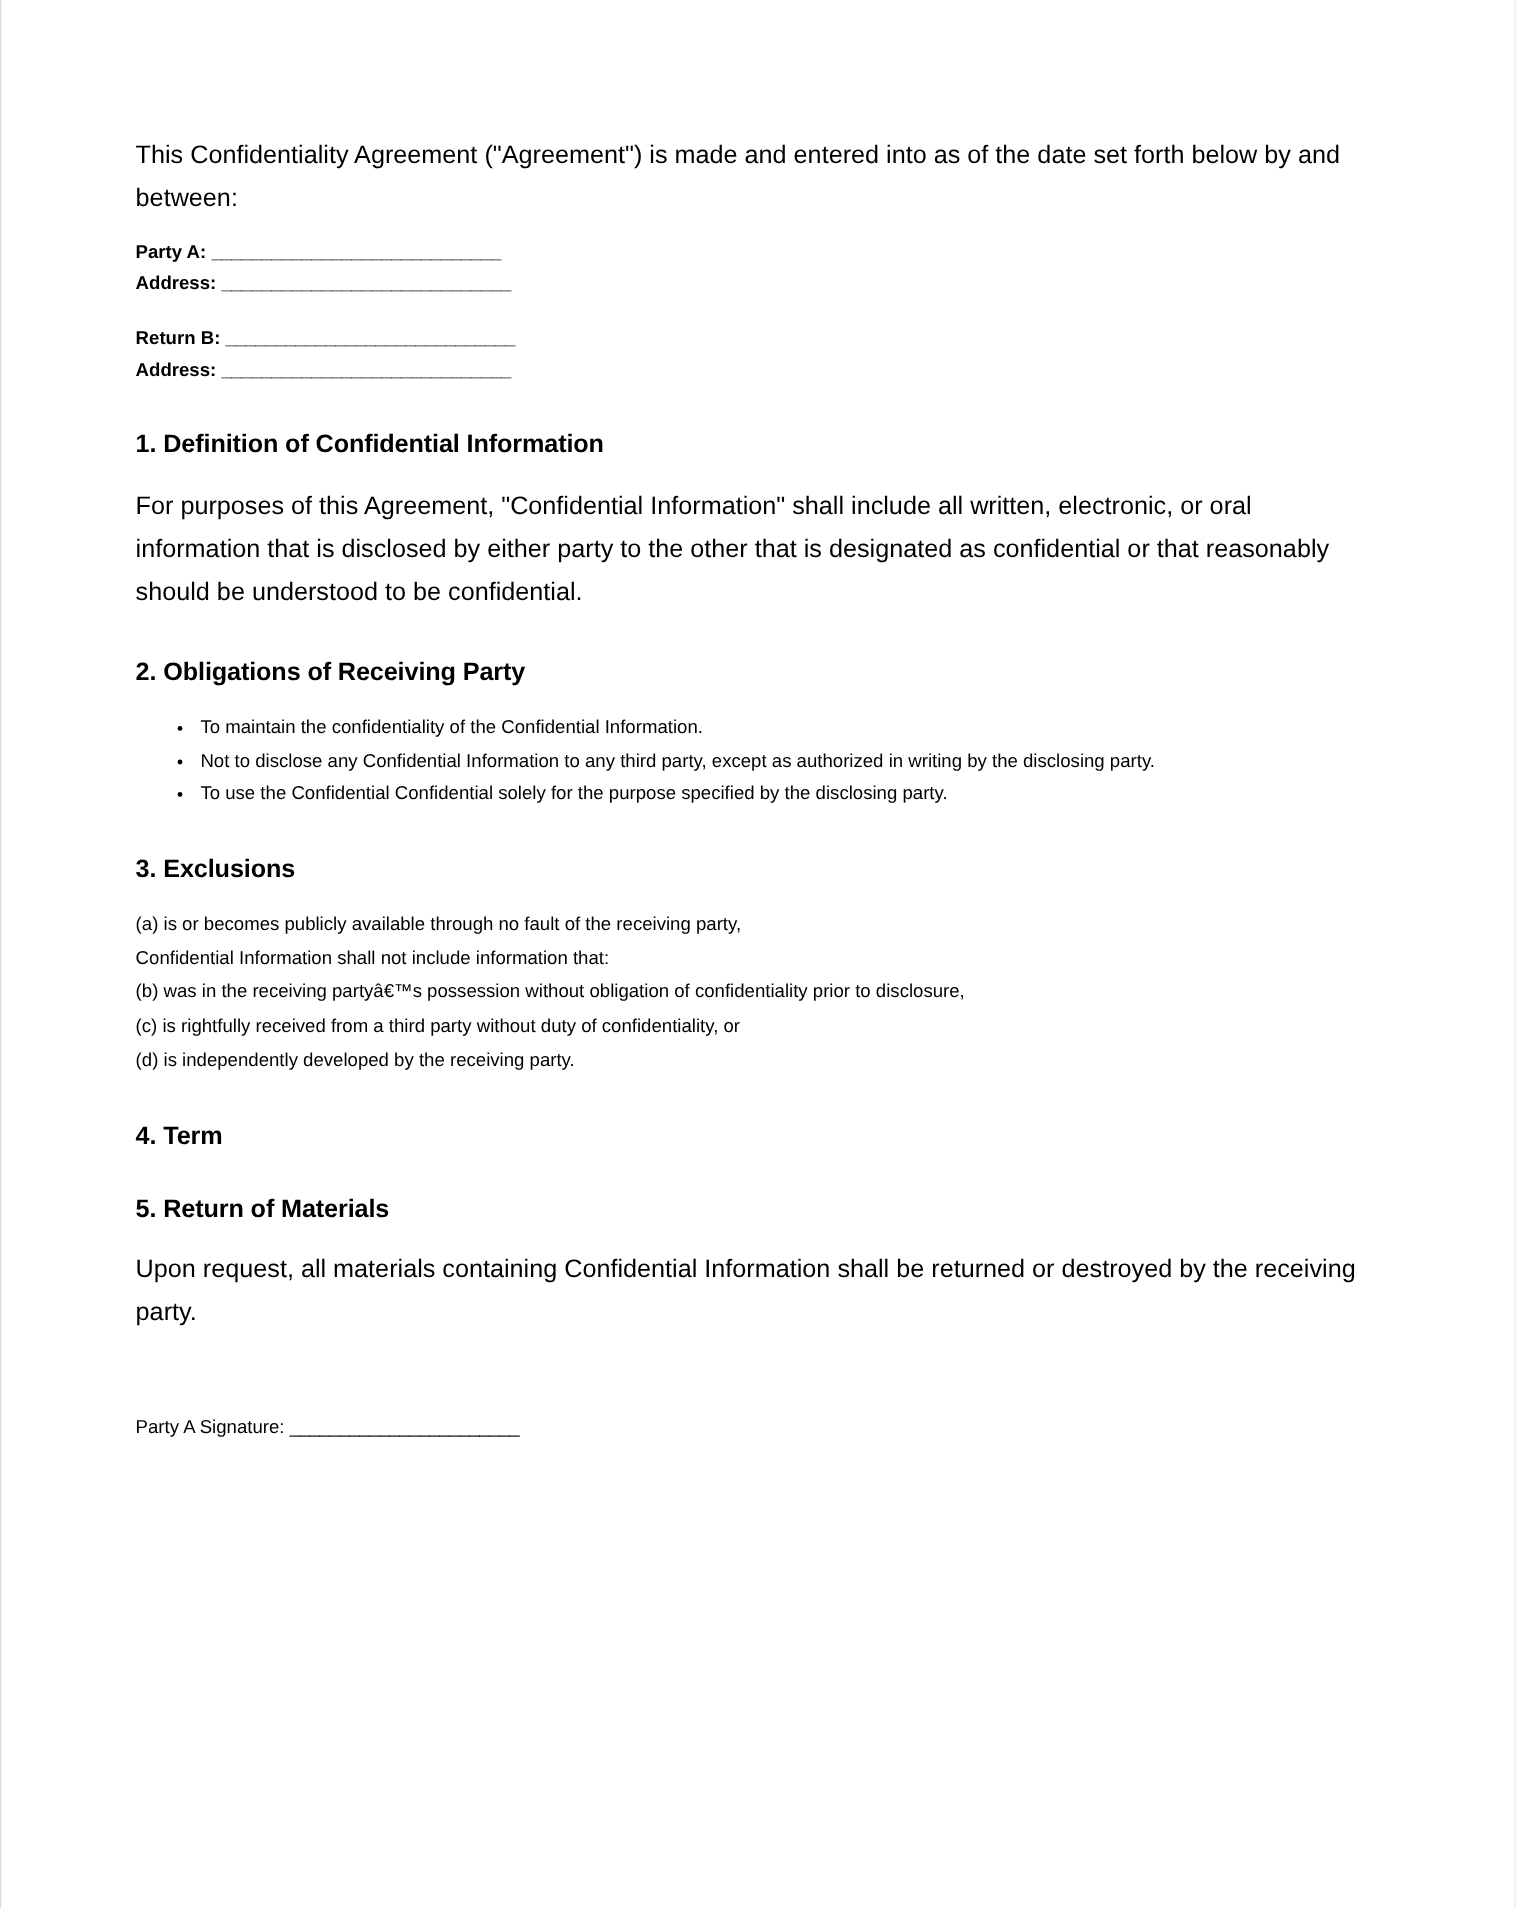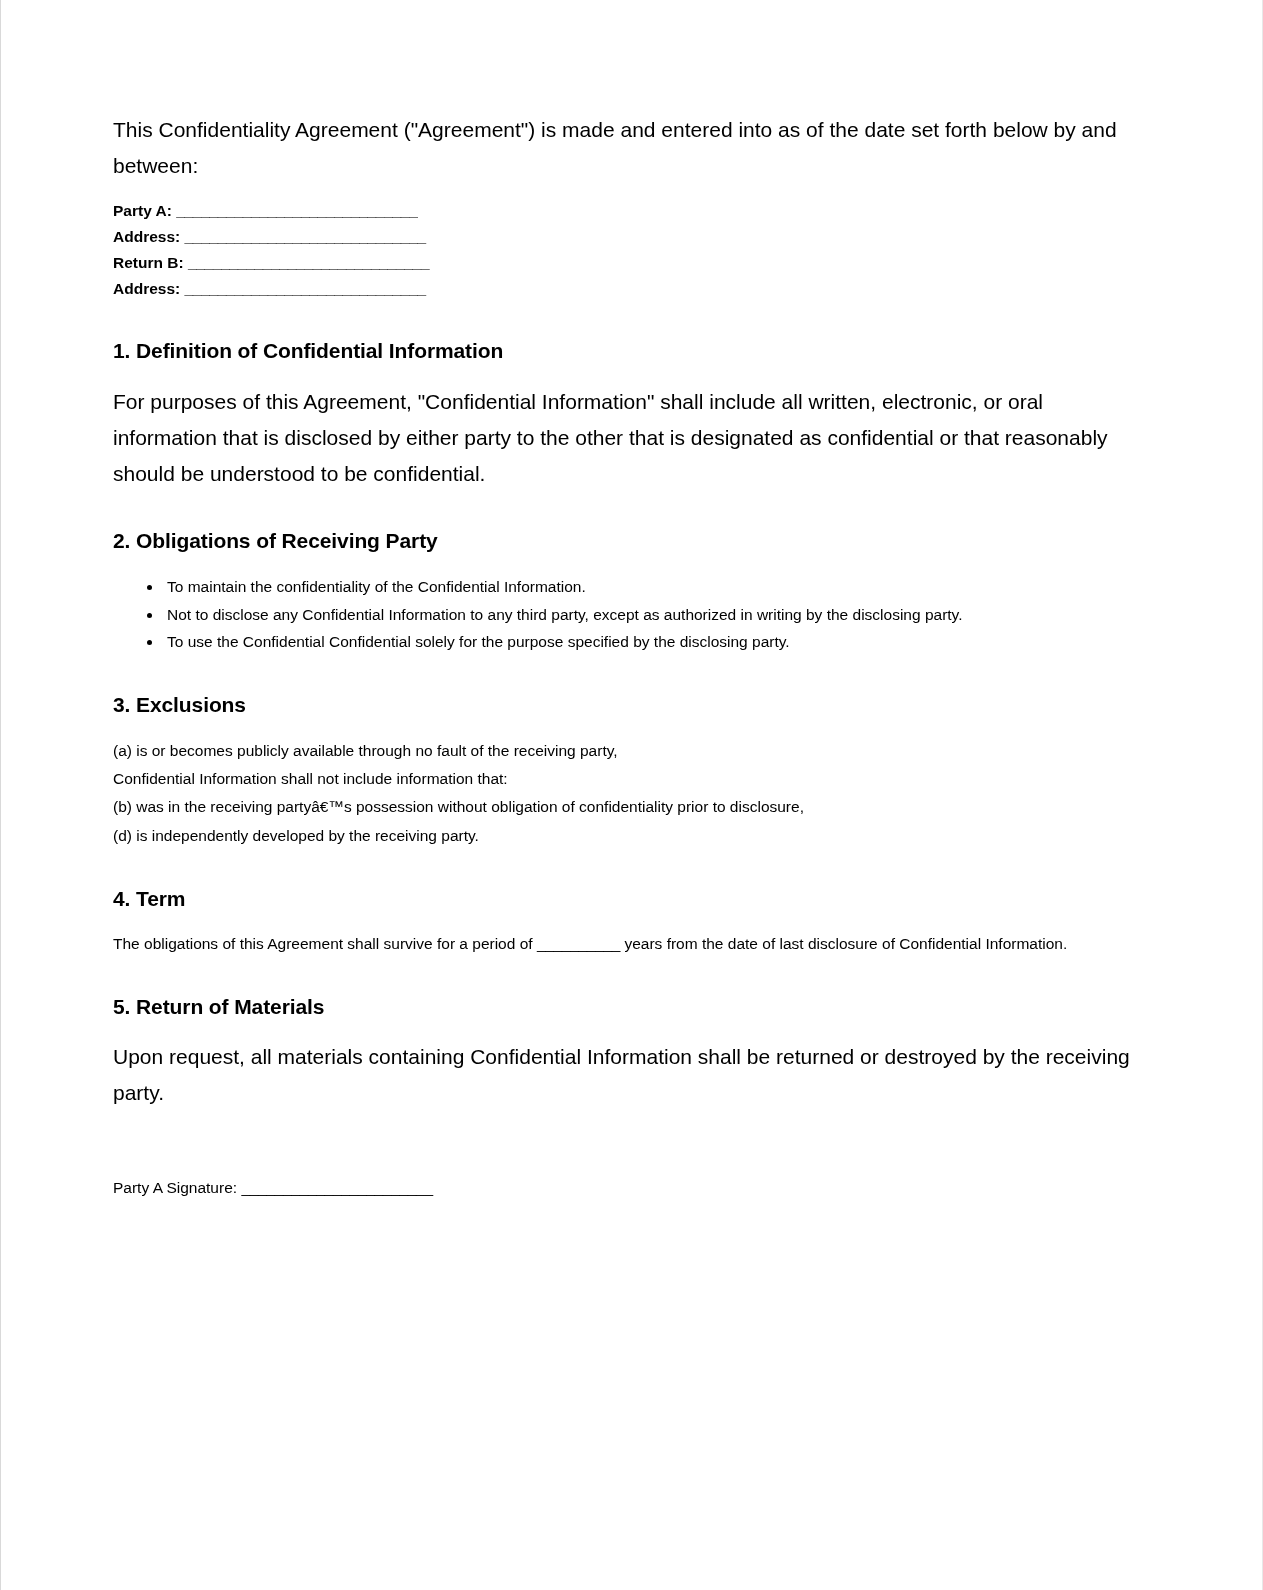--- a/index.html
+++ b/index.html
@@ -30,20 +30,21 @@
   }
   p.body-text {
     font-size: 21px;
     line-height: 1.72;
     margin: 0 0 14px 0;
   }
   .party-block {
     margin: 0 0 30px 0;
   }
   .party-group {
+    margin-bottom: 20px;
   }
   .party-group:last-child {
     margin-bottom: 0;
   }
   .party-line {
     font-size: 15.5px;
     font-weight: bold;
     line-height: 1.68;
     white-space: pre;
   }
@@ -133,26 +134,26 @@
       <li>Not to disclose any Confidential Information to any third party, except as authorized in writing by the disclosing party.</li>
       <li>To use the Confidential Confidential solely for the purpose specified by the disclosing party.</li>
     </ul>
   </section>
 
   <section>
     <h2 class="section-heading">3. Exclusions</h2>
     <p class="clause-line">(a) is or becomes publicly available through no fault of the receiving party,</p>
     <p class="clause-line">Confidential Information shall not include information that:</p>
     <p class="clause-line">(b) was in the receiving partyâ€™s possession without obligation of confidentiality prior to disclosure,</p>
+    <p class="clause-line">(c) is rightfully received from a third party without duty of confidentiality, or</p>
     <p class="clause-line">(d) is independently developed by the receiving party.</p>
   </section>
 
   <section>
     <h2 class="section-heading">4. Term</h2>
-    <p class="term-text"><span>The obligations of this Agreement shall survive for a period of </span><span class="inline-blank">__________</span><span> years from the date of last disclosure of Confidential Information.</span></p>
   </section>
 
   <section>
     <h2 class="section-heading">5. Return of Materials</h2>
     <p class="body-text">Upon request, all materials containing Confidential Information shall be returned or destroyed by the receiving party.</p>
   </section>
 
 
   <div class="signature-row">
     <div class="sig-cell first"><span>Party A Signature: </span><span class="sig-line">_______________________</span></div>

